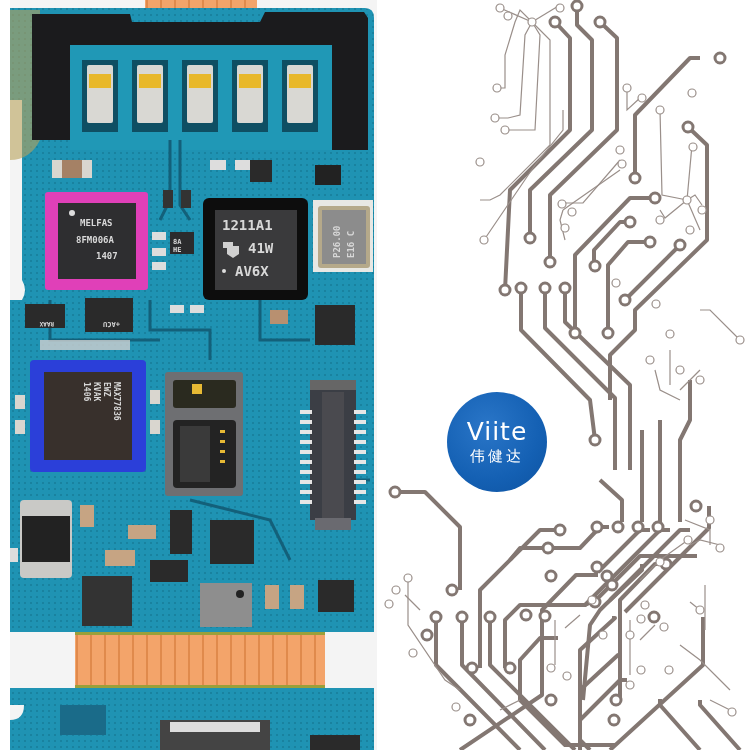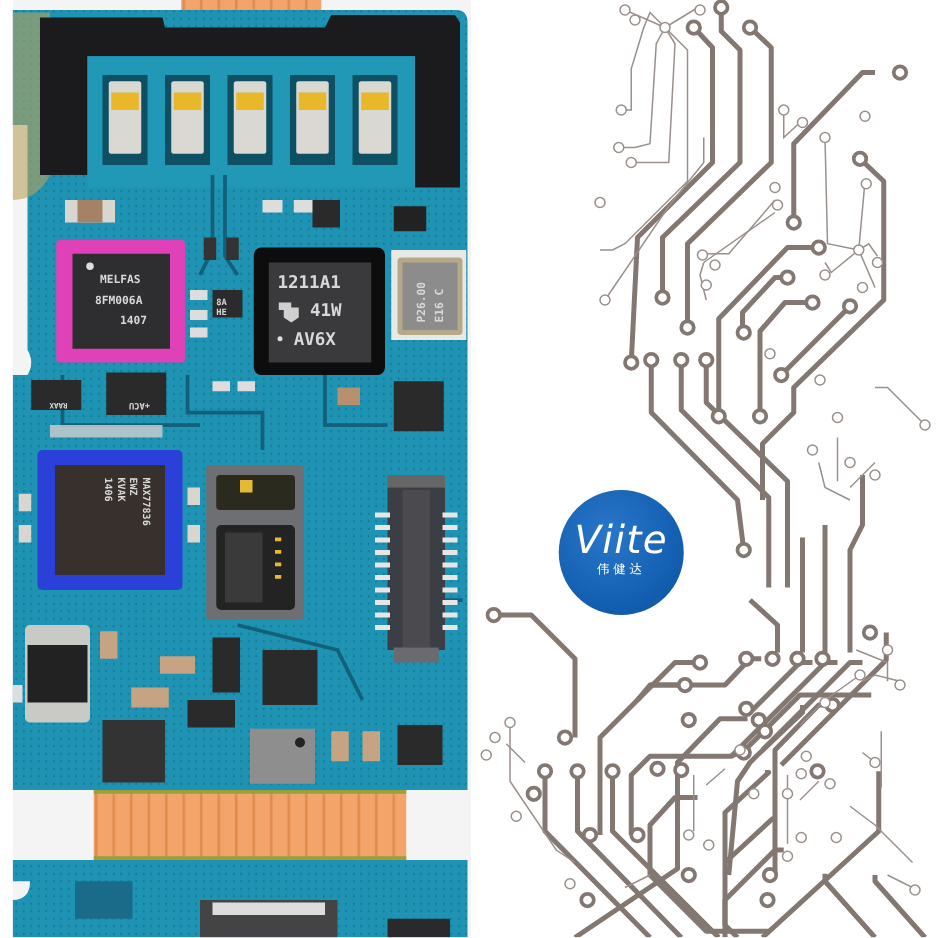--- a/index.html
+++ b/index.html
@@ -3,22 +3,22 @@
 <meta charset="utf-8">
 <style>
   html,body{margin:0;padding:0;background:#ffffff;}
   body{width:750px;height:750px;position:relative;overflow:hidden;font-family:"Liberation Sans",sans-serif;}
   .photo{position:absolute;left:0;top:0;width:367px;height:750px;overflow:hidden;margin-left:10px;}
   .circuit{position:absolute;left:367px;top:0;width:383px;height:750px;}
   .chip-text{font-family:"DejaVu Sans Mono",monospace;fill:#d8d8d8;font-weight:bold;}
   .logo{position:absolute;left:447px;top:392px;width:100px;height:100px;border-radius:50%;
         background:radial-gradient(circle at 40% 35%,#2a76c8 0%,#1460b3 60%,#0d52a0 100%);
         display:flex;flex-direction:column;align-items:center;justify-content:center;color:#fff;}
-  .logo .en{font-family:"DejaVu Sans",sans-serif;font-size:31px;letter-spacing:1px;line-height:26px;font-style:italic;}
-  .logo .zh{font-family:"DejaVu Sans",sans-serif;font-size:10px;letter-spacing:3px;line-height:18px;margin-top:2px;}
+  .logo .en{font-family:"DejaVu Sans",sans-serif;font-size:25px;letter-spacing:1px;line-height:26px;}
+  .logo .zh{font-family:"DejaVu Sans",sans-serif;font-size:15px;letter-spacing:3px;line-height:18px;margin-top:2px;}
 </style>
 </head>
 <body>
 
 <div class="photo">
 <svg width="367" height="750" viewBox="0 0 367 750" xmlns="http://www.w3.org/2000/svg">
   <defs>
     <pattern id="dots" width="6" height="6" patternUnits="userSpaceOnUse">
       <rect width="6" height="6" fill="#1f93b3"></rect>
       <circle cx="3" cy="3" r="0.9" fill="#167a96"></circle>

